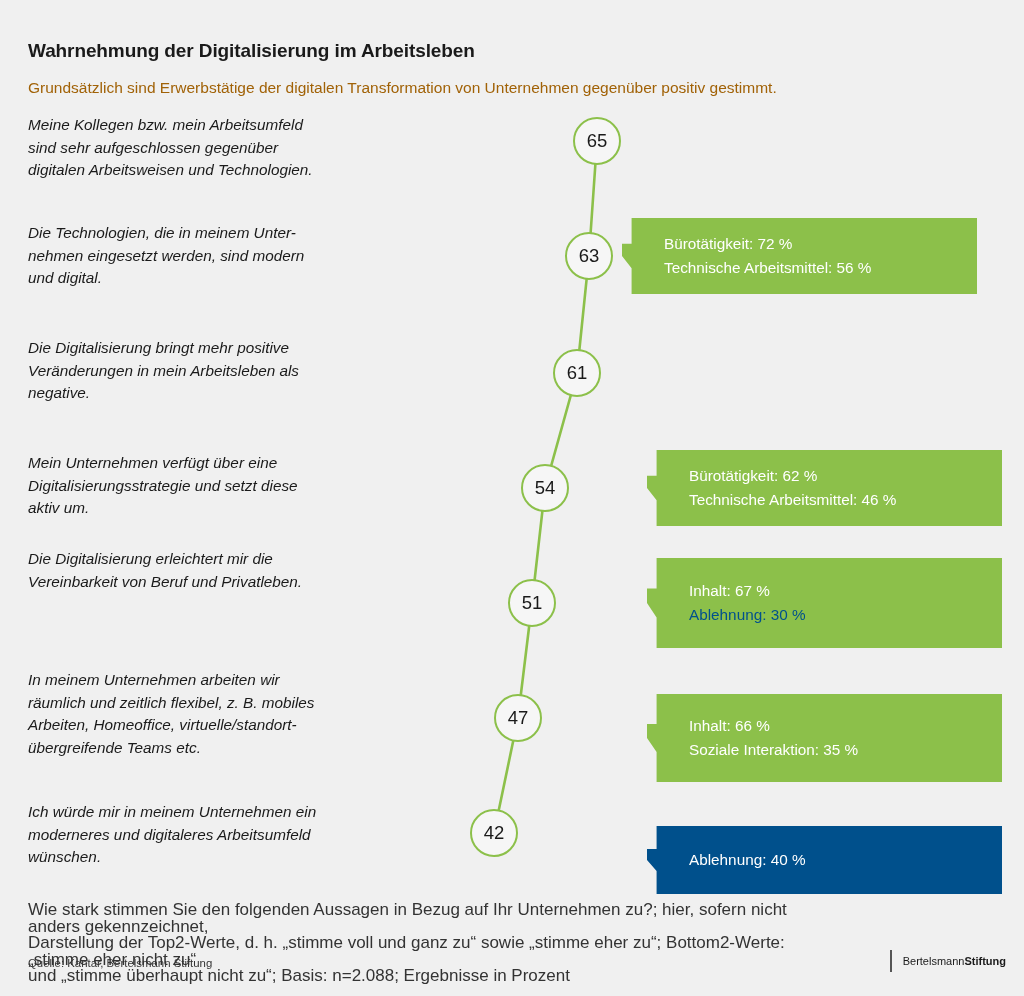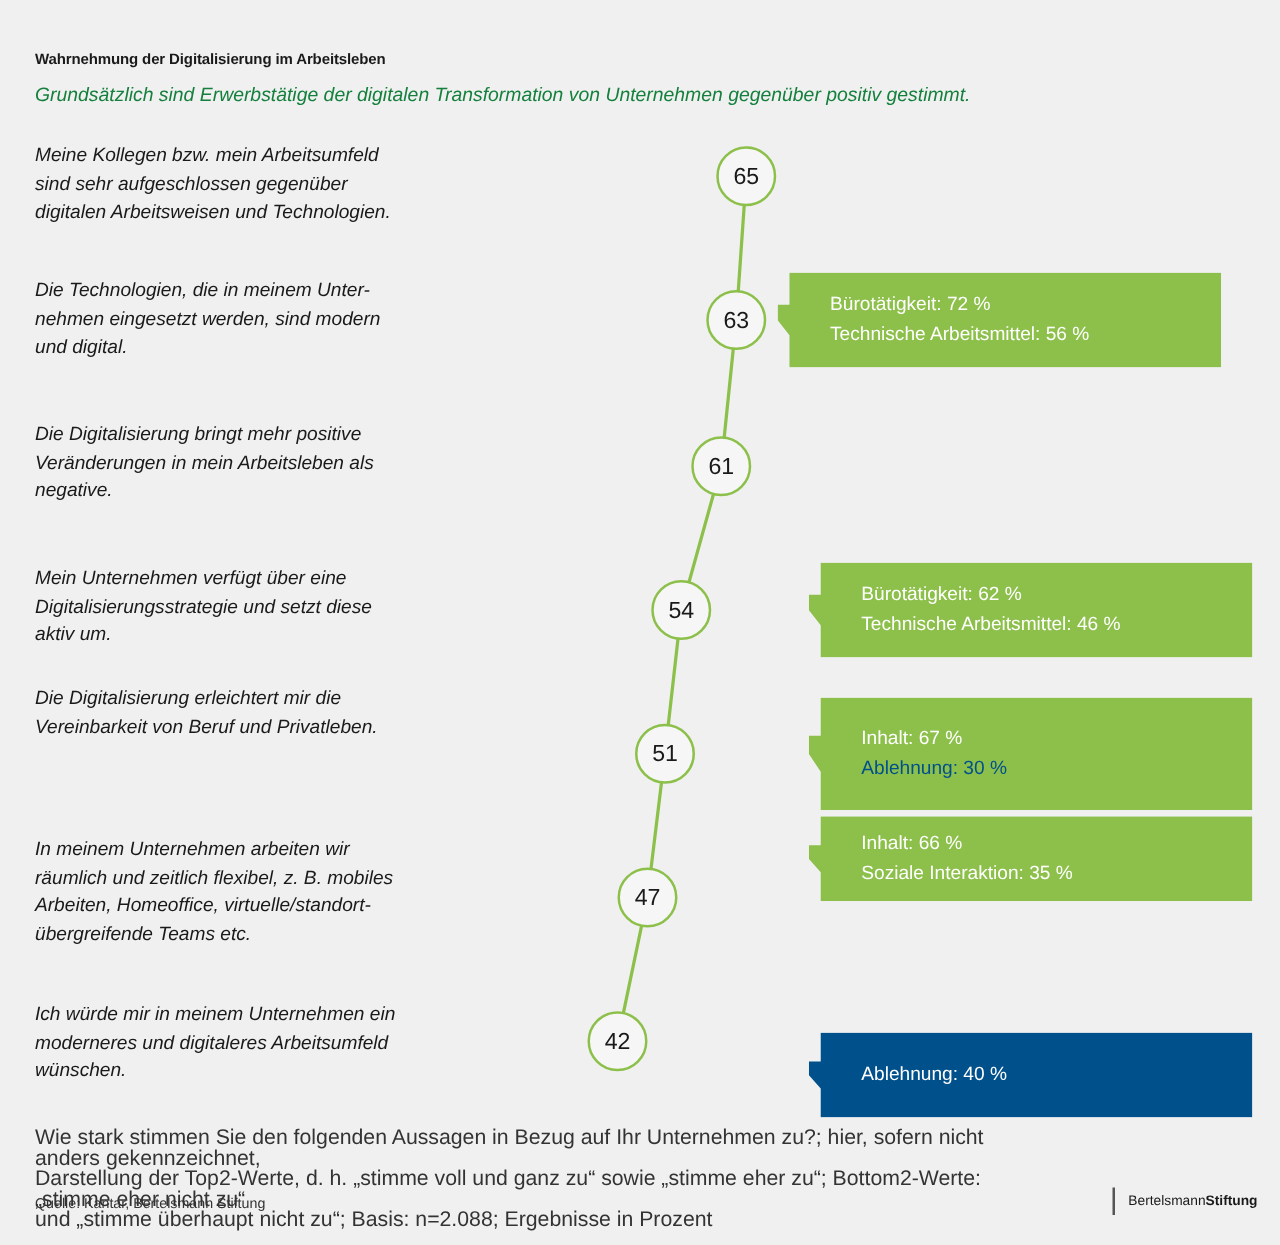--- a/index.html
+++ b/index.html
@@ -19,35 +19,34 @@
     position: relative;
     width: 1024px;
     height: 996px;
   }
 
   
   .hdr-title {
     position: absolute;
     left: 28px;
     top: 40px;
-    font-size: 12px;
+    font-size: 19px;
     font-weight: bold;
     letter-spacing: -0.1px;
     color: #1a1a1a;
     white-space: nowrap;
   }
   .hdr-sub {
     position: absolute;
     left: 28px;
-    top: 68px;
+    top: 79px;
     font-size: 15.5px;
     font-weight: normal;
-    color: #15803d;
-    white-space: nowrap;
-    font-style: italic;
+    color: #a16207;
+    white-space: nowrap;
   }
 
   
   .stmt {
     position: absolute;
     left: 28px;
     width: 400px;
     font-size: 15.3px;
     line-height: 22.5px;
     color: #1a1a1a;
@@ -215,21 +214,21 @@
   <div class="callout green" style="left:647px; top:450px; width:355px; height:76px;">
     <div class="line">Bürotätigkeit: 62 %</div>
     <div class="line">Technische Arbeitsmittel: 46 %</div>
   </div>
 
   <div class="callout green" style="left:647px; top:558px; width:355px; height:90px;">
     <div class="line">Inhalt: 67 %</div>
     <div class="line accent-blue">Ablehnung: 30 %</div>
   </div>
 
-  <div class="callout green" style="left:647px; top:653px; width:355px; height:68px;">
+  <div class="callout green" style="left:647px; top:694px; width:355px; height:88px;">
     <div class="line">Inhalt: 66 %</div>
     <div class="line">Soziale Interaktion: 35 %</div>
   </div>
 
   <div class="callout blue" style="left:647px; top:798px; width:355px; height:68px;">
     <div class="line">Ablehnung: 40 %</div>
   </div>
 
   <div class="footnote">Wie stark stimmen Sie den folgenden Aussagen in Bezug auf Ihr Unternehmen zu?; hier, sofern nicht anders gekennzeichnet,
 Darstellung der Top2-Werte, d. h. „stimme voll und ganz zu“ sowie „stimme eher zu“; Bottom2-Werte: „stimme eher nicht zu“

